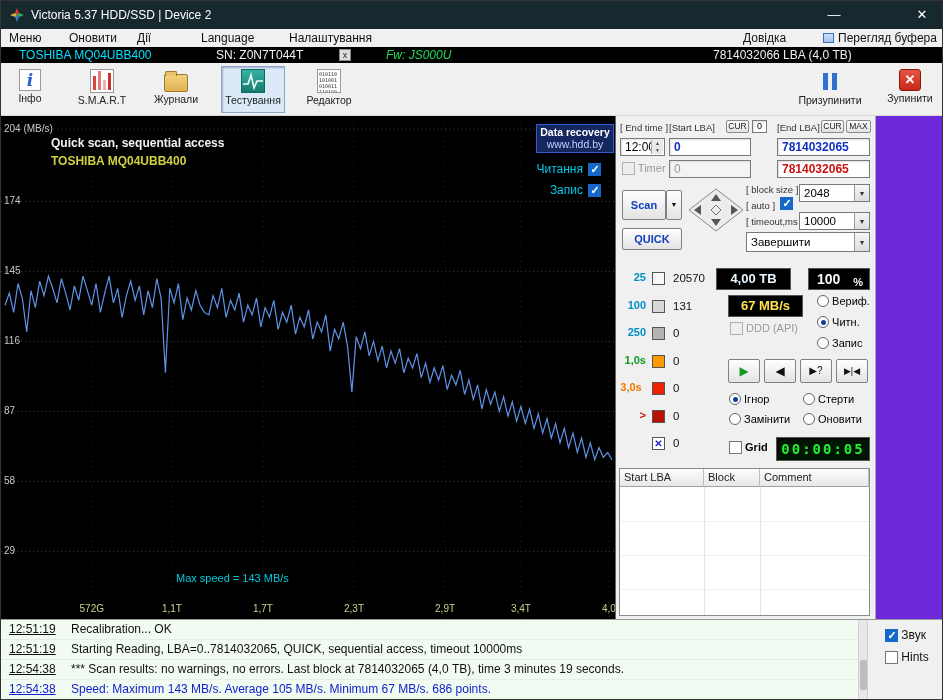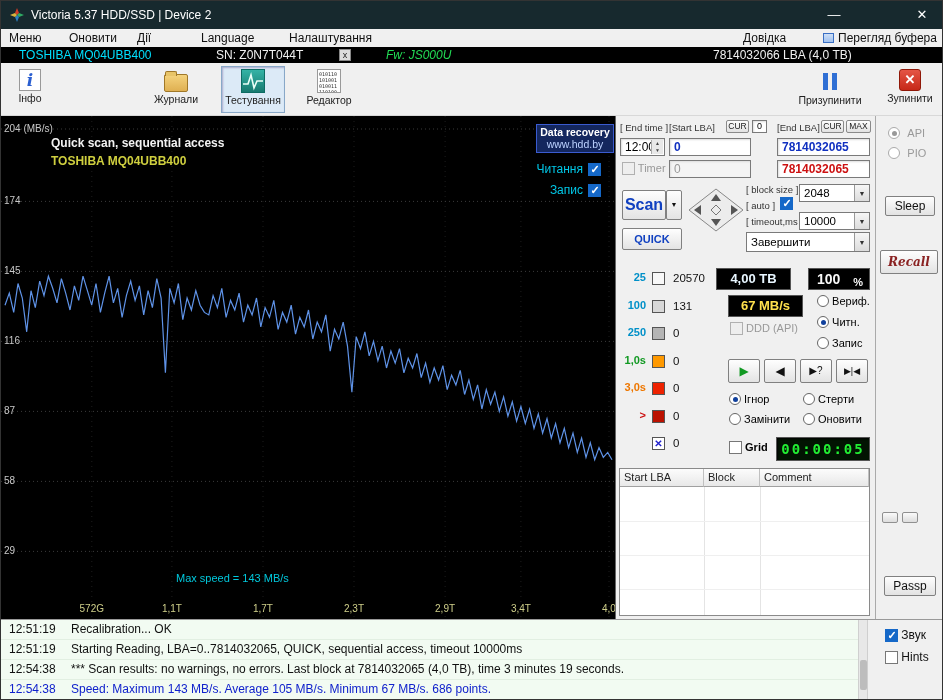--- a/index.html
+++ b/index.html
@@ -100,21 +100,21 @@
 
   
   .side { position:absolute; left:875px; top:115px; width:68px; height:503px; background:#f0f0f0; }
   .side .rlabel { font-size:11px; color:#999; margin-left:4px; }
   .tinybtn { position:absolute; width:16px; height:11px; background:linear-gradient(#fbfbfb,#ddd); border:1px solid #909090; border-radius:2px; }
 
   
   .log { position:absolute; left:0; top:618px; width:943px; height:82px; background:#f0f0f0; border-top:1px solid #999; }
   .log-area { position:absolute; left:0; top:0; width:858px; height:82px; background:#f2fbf2; border-right:1px solid #cfcfcf; overflow:hidden; }
   .log-line { position:absolute; left:0; width:100%; height:20px; border-bottom:1px solid #e2efe2; font-size:12px; line-height:19px; }
-  .log-time { position:absolute; left:8px; }
+  .log-time { position:absolute; left:8px;text-decoration:underline; }
   .log-text { position:absolute; left:70px; white-space:nowrap; }
   .log-scroll { position:absolute; left:858px; top:0; width:9px; height:82px; background:#e8e8e8; border-right:1px solid #cfcfcf; }
   .log-thumb { position:absolute; left:1px; top:40px; width:7px; height:30px; background:#bdbdbd; border-radius:2px; }
   .log-opts { position:absolute; left:884px; font-size:12px; color:#111; }
 </style>
 </head>
 <body>
 
 <div class="app">
 
@@ -145,20 +145,29 @@
     <span class="dev-sn">SN: Z0N7T044T</span>
     <span class="dev-close">x</span>
     <span class="dev-fw">Fw: JS000U</span>
     <span class="dev-cap">7814032066 LBA (4,0 ТВ)</span>
   </div>
 
   <div class="toolbar">
     <div class="tb-btn" style="left:6px;width:46px">
       <span class="tb-ic ic-info">i</span>
       <span>Інфо</span>
+    </div>
+    <div class="tb-btn" style="left:72px;width:58px">
+      <span class="tb-ic ic-smart">
+        <i style="height:14px;background:#d84444"></i>
+          <i style="height:19px;background:#e87878"></i>
+          <i style="height:10px;background:#f0b0b0"></i>
+          <i style="height:17px;background:#c83030"></i>
+      </span>
+      <span>S.M.A.R.T</span>
     </div>
     <div class="tb-btn" style="left:148px;width:54px">
       <span class="tb-ic ic-folder"></span>
       <span>Журнали</span>
     </div>
     <div class="tb-btn pressed" style="left:220px;width:64px">
       <span class="tb-ic ic-test">
         <svg width="22" height="22" viewBox="0 0 22 22">
             <polyline points="1,14 6,14 9,5 12,18 15,11 21,11" fill="none" stroke="#eafff8" stroke-width="1.6"></polyline>
           </svg>
@@ -250,21 +259,21 @@
       <span>12:00</span>
       <span class="spinner">▲<br>▼</span>
     </div>
     <div class="field blue" style="left:53px;top:22px;width:82px;height:18px">0</div>
     <div class="field blue" style="left:161px;top:22px;width:93px;height:18px">7814032065</div>
 
     <span style="position:absolute;left:6px;top:46px"><span class="cb dim"></span> <span class="lbl dim" style="position:static;font-size:11px">Timer</span></span>
     <div class="field dim" style="left:53px;top:44px;width:82px;height:18px">0</div>
     <div class="field red" style="left:161px;top:44px;width:93px;height:18px">7814032065</div>
 
-    <div class="btn blue-text" style="left:6px;top:74px;width:44px;height:30px;line-height:28px;font-size:16px">Scan</div>
+    <div class="btn blue-text" style="left:6px;top:74px;width:44px;height:30px;line-height:28px;font-size:11px">Scan</div>
     <div class="btn" style="left:50px;top:74px;width:16px;height:30px;line-height:28px;font-size:7px">▼</div>
 
     <svg style="position:absolute;left:72px;top:72px" width="56" height="44">
       <polygon points="28,1 55,22 28,43 1,22" fill="#ececec" stroke="#888"></polygon>
       <polygon points="28,6 33,13 23,13" fill="#555"></polygon>
       <polygon points="28,38 33,31 23,31" fill="#555"></polygon>
       <polygon points="6,22 13,17 13,27" fill="#555"></polygon>
       <polygon points="50,22 43,17 43,27" fill="#555"></polygon>
       <polygon points="28,17 33,22 28,27 23,22" fill="none" stroke="#777"></polygon>
     </svg>
@@ -302,21 +311,21 @@
         <span class="stat-label" style="color: rgb(0, 144, 200);">250</span>
         <span class="stat-sq" style="background: rgb(180, 180, 180);"></span>
         <span class="stat-val">0</span>
       </div>
     <div class="stat-row" style="top:238px">
         <span class="stat-label" style="color: rgb(17, 153, 34);">1,0s</span>
         <span class="stat-sq" style="background: rgb(255, 153, 0);"></span>
         <span class="stat-val">0</span>
       </div>
     <div class="stat-row" style="top:265px">
-        <span class="stat-label" style="color: rgb(238, 119, 0);">3,0s</span>
+        <span class="stat-label" style="color: rgb(238, 119, 0); text-align: center;">3,0s</span>
         <span class="stat-sq" style="background: rgb(238, 34, 0);"></span>
         <span class="stat-val">0</span>
       </div>
     <div class="stat-row" style="top:293px">
         <span class="stat-label" style="color: rgb(204, 17, 17);">&gt;</span>
         <span class="stat-sq" style="background: rgb(187, 17, 0);"></span>
         <span class="stat-val">0</span>
       </div>
     <div class="stat-row" style="top:320px">
         <span class="stat-label" style="color: rgb(34, 34, 204); margin-top: 40px;">Err</span>
@@ -354,29 +363,20 @@
       <div class="th" style="left:84px;width:56px">Block</div>
       <div class="th" style="left:140px;width:109px">Comment</div>
       <div class="col-line" style="left:84px"></div>
       <div class="col-line" style="left:140px"></div>
       <div class="row-line" style="top:52px"></div>
       <div class="row-line" style="top:86px"></div>
       <div class="row-line" style="top:120px"></div>
     </div>
   </div>
 
-  <div class="side">
-    <span style="position:absolute;left:12px;top:10px"><span class="radio dim sel"></span> <span class="rlabel">API</span></span>
-    <span style="position:absolute;left:12px;top:30px"><span class="radio dim"></span> <span class="rlabel">PIO</span></span>
-    <div class="btn" style="left:9px;top:80px;width:50px;height:20px;line-height:18px">Sleep</div>
-    <div class="btn" style="left:4px;top:134px;width:58px;height:24px;line-height:22px;color:#8a2222;font-style:italic;font-weight:bold;font-family:'DejaVu Serif',serif">Recall</div>
-    <div class="tinybtn" style="left:6px;top:396px"></div>
-    <div class="tinybtn" style="left:26px;top:396px"></div>
-    <div class="btn" style="left:8px;top:460px;width:52px;height:20px;line-height:18px">Passp</div>
-  </div>
 
   <div class="log">
     <div class="log-area">
       <div class="log-line" style="top: 0px; color: rgb(17, 17, 17);">
           <span class="log-time">12:51:19</span>
           <span class="log-text">Recalibration... OK</span>
         </div>
       <div class="log-line" style="top: 20px; color: rgb(17, 17, 17);">
           <span class="log-time">12:51:19</span>
           <span class="log-text">Starting Reading, LBA=0..7814032065, QUICK, sequential access, timeout 10000ms</span>

